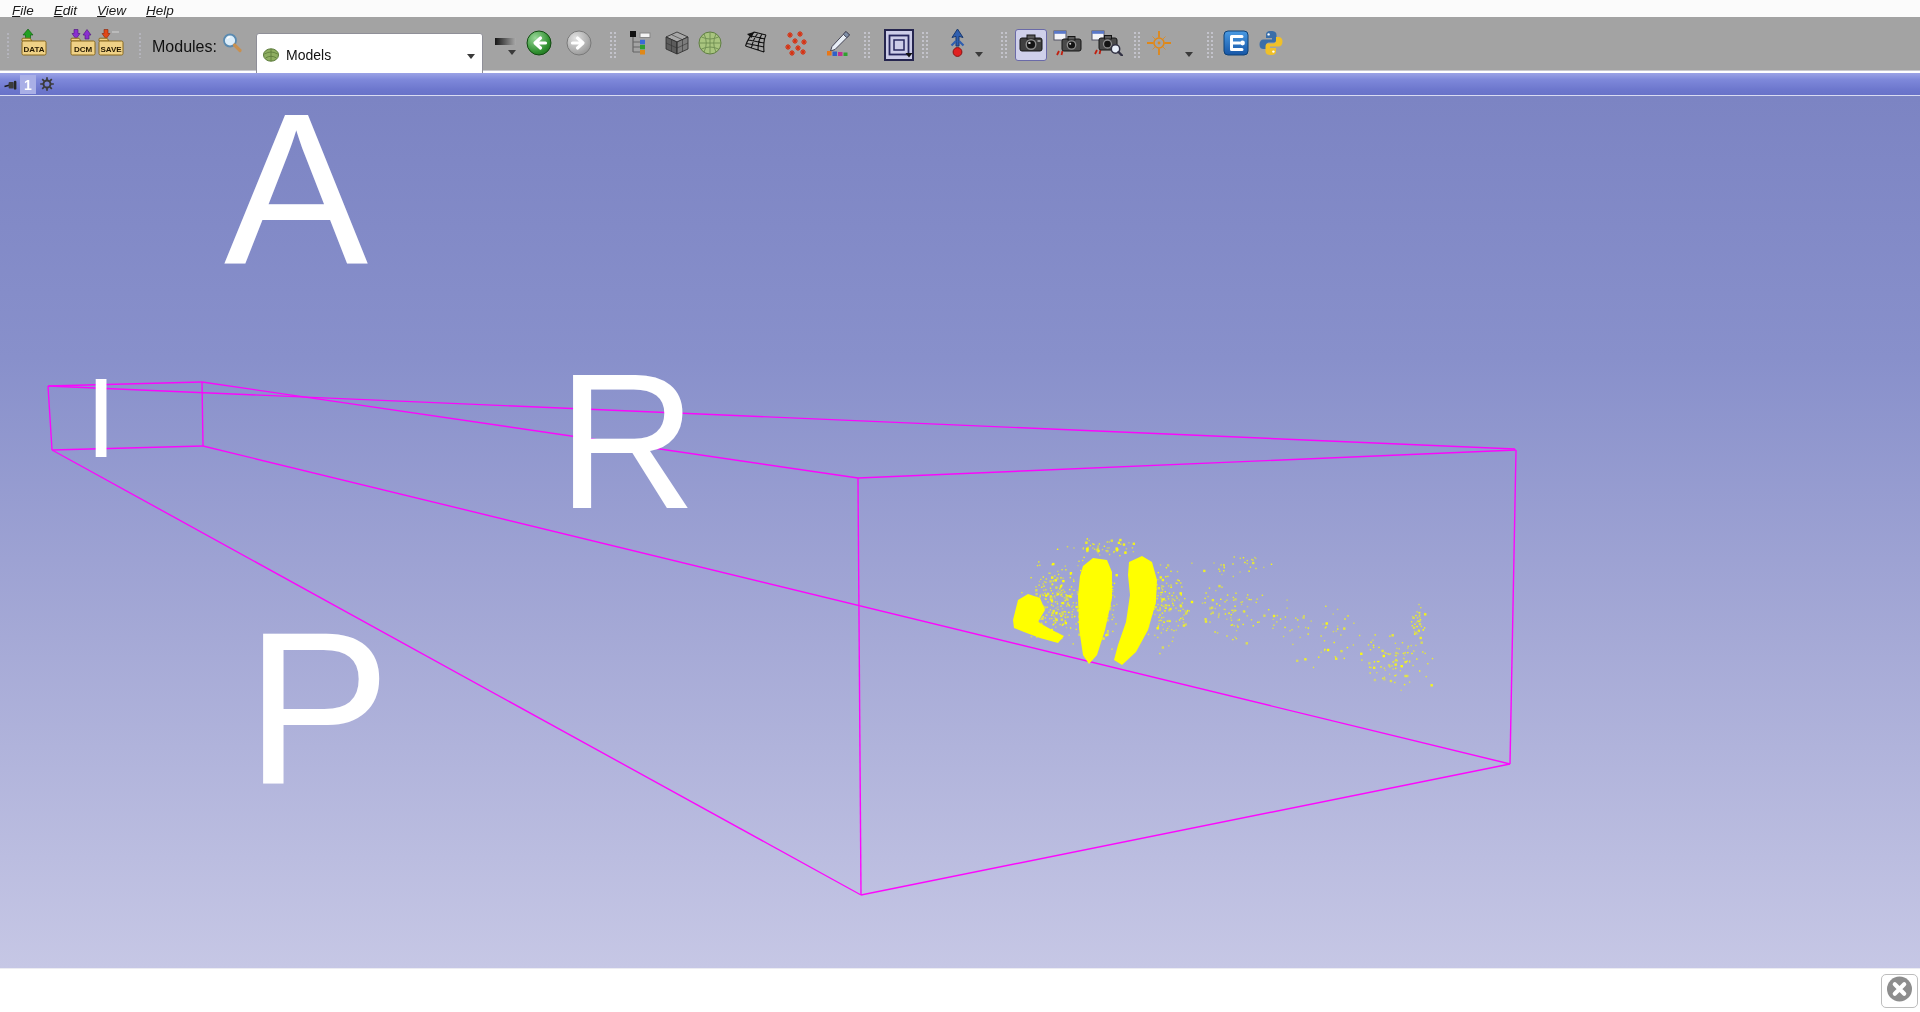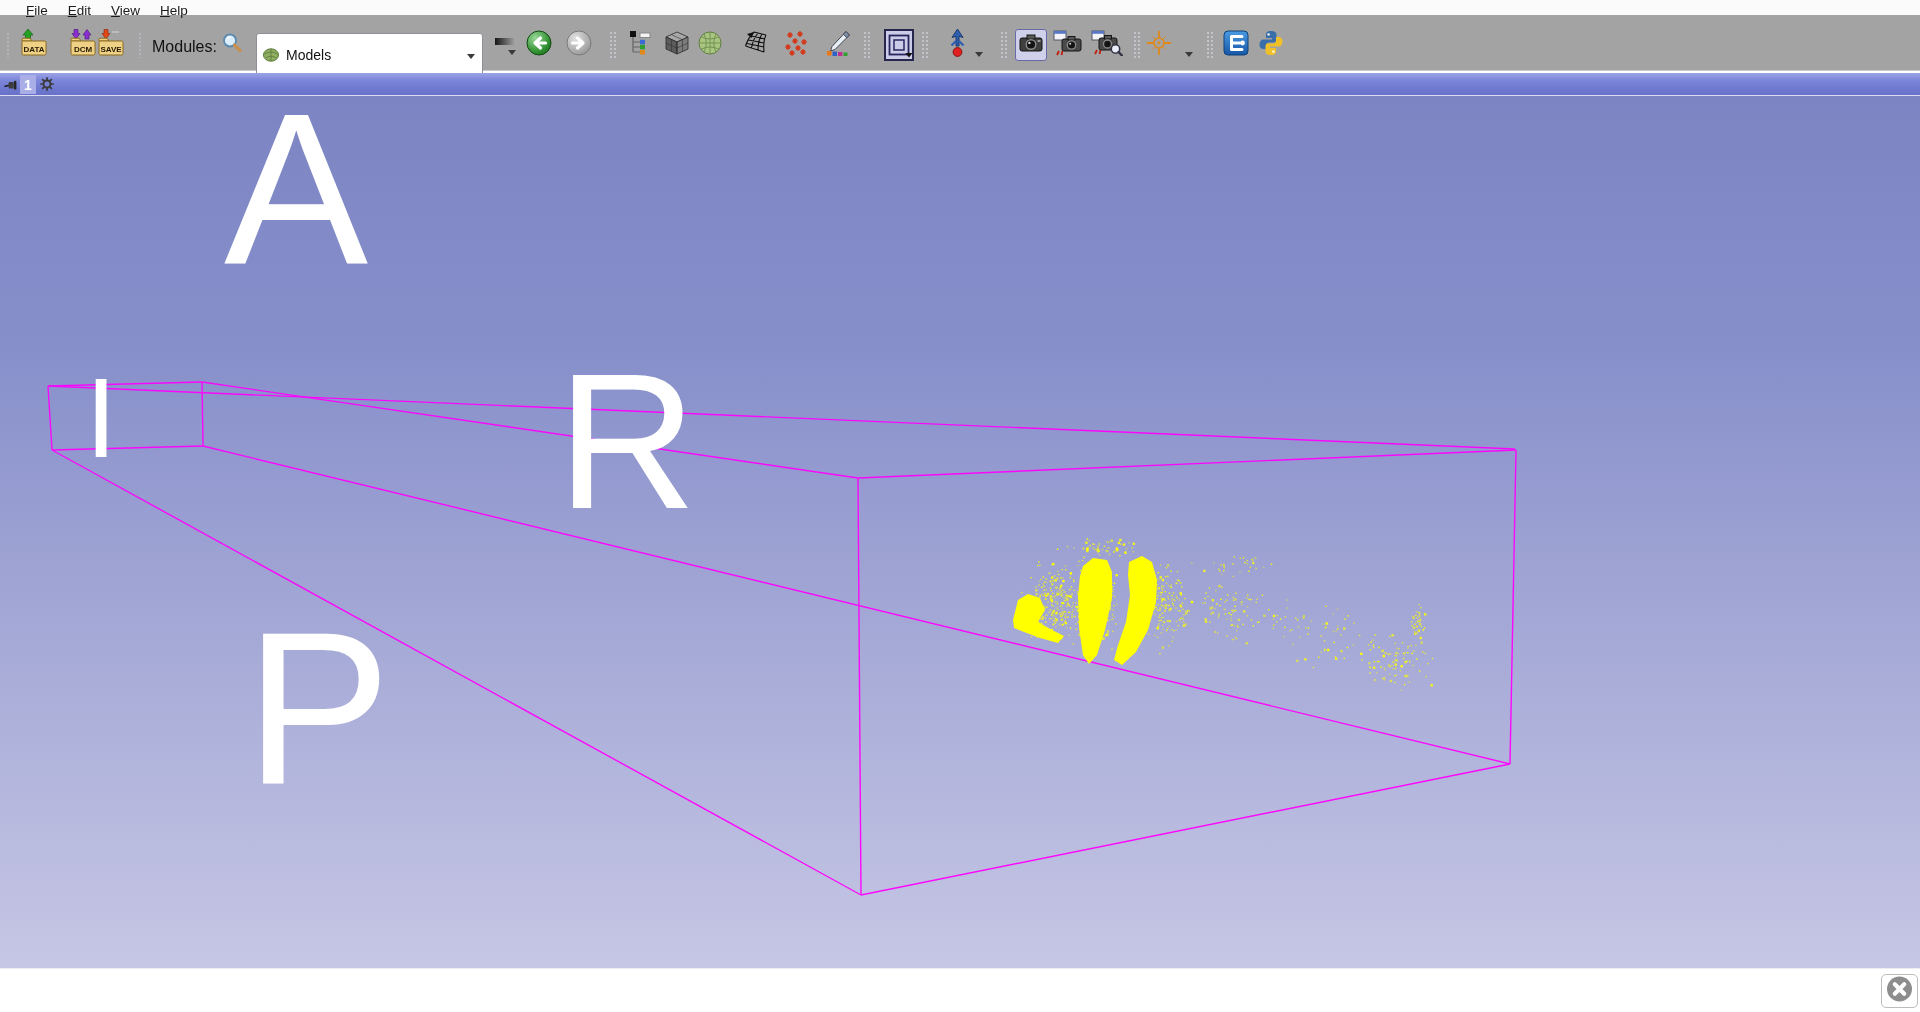--- a/index.html
+++ b/index.html
@@ -2,21 +2,21 @@
 <html><head>
 <meta charset="utf-8">
 <style>
   * { box-sizing: border-box; margin: 0; padding: 0; }
   html,body { width:1920px; height:1012px; overflow:hidden; background:#fff;
     font-family:"Liberation Sans", sans-serif; }
   #app { position:relative; width:1920px; height:1012px; background:#fff; }
 
   
   #menubar { position:absolute; left:0; top:0; width:1920px; height:22px;
-    background:#fbfbfb; border-bottom:7px solid #a3a3a3; padding-left:16px; }
+    background:#fbfbfb; border-bottom:5px solid #a3a3a3; padding-left:2px;font-style:italic; }
   .menu-item { display:inline-block; padding:3px 10px 0 10px; height:22px;
     font-size:13.5px; color:#1a1a1a; cursor:default; }
   .menu-item u { text-decoration:underline; }
 
   
   #toolbar { position:absolute; left:0; top:22px; width:1920px; height:49px;
     background:#a3a3a3; border-bottom:1px solid #c9c9cf; }
   .tb-abs { position:absolute; }
   .tb-btn { position:absolute; top:7px; width:30px; height:32px; display:flex;
     align-items:center; justify-content:center; border-radius:3px; }

